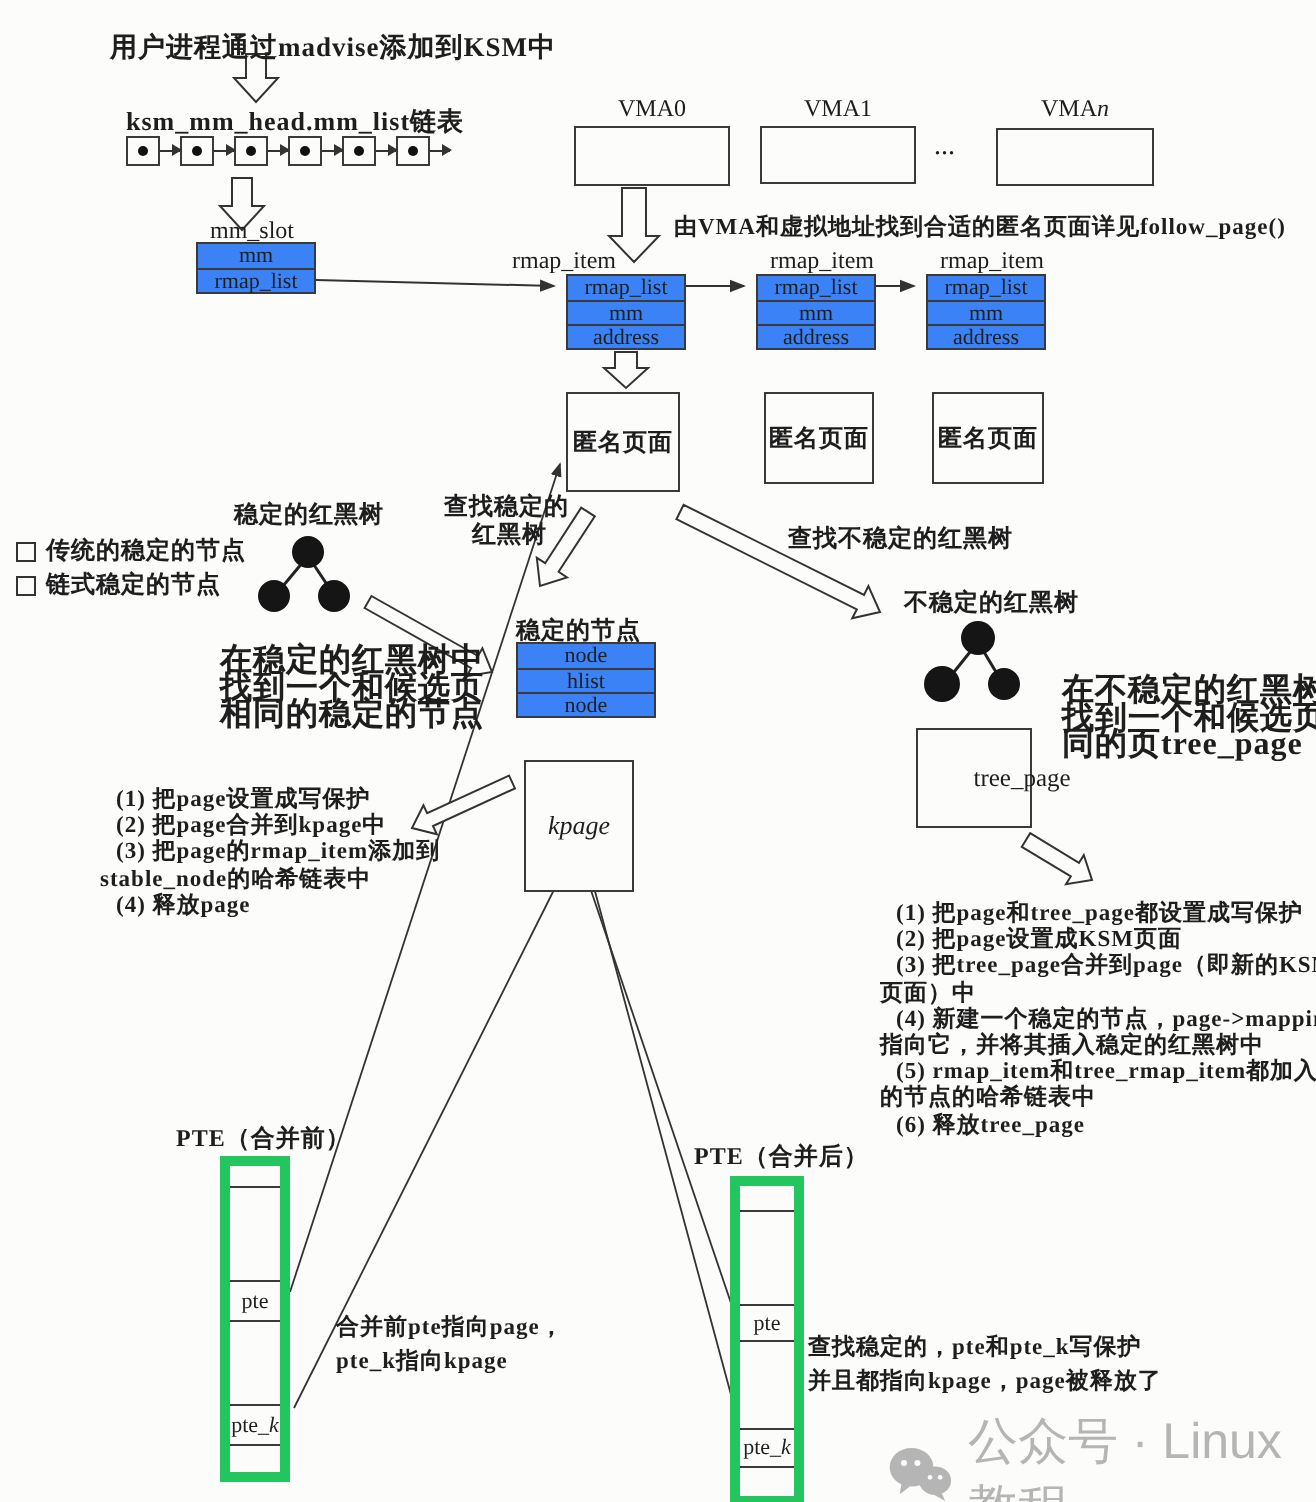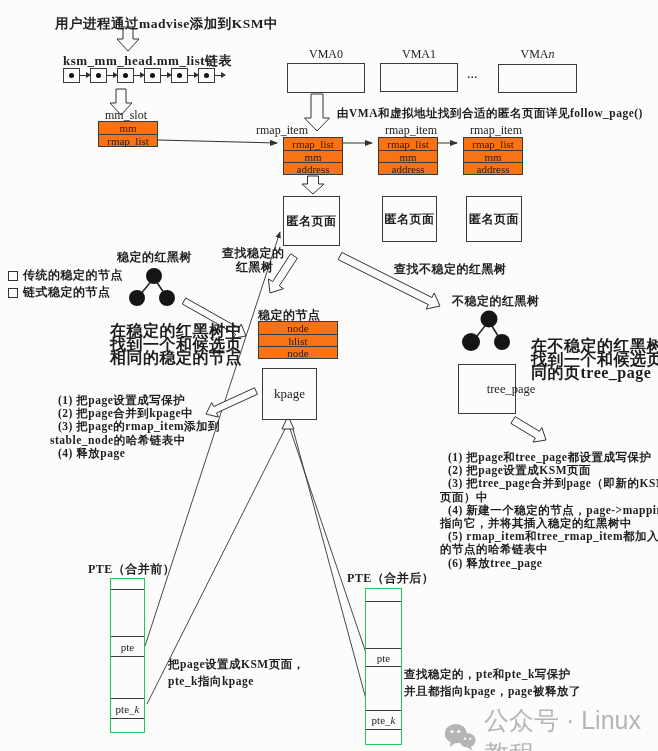--- a/index.html
+++ b/index.html
@@ -3,38 +3,38 @@
 <meta charset="utf-8">
 <style>
   html,body{margin:0;padding:0;}
   body{font-family:"Liberation Serif","DejaVu Serif",serif;color:#1e1e1e;background:#ffffff;}
   #canvas{position:relative;width:658px;height:751px;background:#fcfcfa;overflow:hidden;}
   #wires{position:absolute;left:0;top:0;z-index:1;}
   .abs{position:absolute;z-index:2;}
   .cn{font-weight:600;letter-spacing:0.5px;}
   .box{position:absolute;z-index:2;border:1px solid #3a3a3a;background:#fcfcfa;box-sizing:border-box;}
   .center{display:flex;align-items:center;justify-content:center;}
-  .struct{position:absolute;z-index:2;border:1px solid #3a3a3a;background:#f97316;box-sizing:border-box;}
+  .struct{position:absolute;z-index:2;border:1px solid #3a3a3a;background:#3b82f6;box-sizing:border-box;}
   .struct .row{height:12px;line-height:12px;text-align:center;font-size:11px;box-sizing:border-box;}
   .struct .row + .row{border-top:1px solid #3a3a3a;}
   .lbl{font-size:12px;white-space:nowrap;}
   .note{font-size:16px;line-height:13.5px;white-space:nowrap;}
   .steps{font-size:11.5px;line-height:13.2px;white-space:nowrap;}
   .steps .num{padding-left:8px;}
   
   .llist{display:flex;align-items:center;}
   .lnode{width:15px;height:13px;border:1px solid #3a3a3a;background:#fcfcfa;display:flex;align-items:center;justify-content:center;}
   .ldot{width:5px;height:5px;border-radius:50%;background:#111;}
   .larrow{position:relative;width:10px;height:1px;background:#333;}
   .larrow::after{content:'';position:absolute;right:-1px;top:-3px;border-left:5px solid #333;border-top:3.5px solid transparent;border-bottom:3.5px solid transparent;}
   
   .chk{display:inline-block;width:8px;height:8px;border:1.3px solid #333;margin-right:5px;flex:0 0 auto;}
   .legend-item{display:flex;align-items:center;font-size:12px;}
   
-  .pte-table{position:absolute;z-index:2;border:1px solid #22c55e;background:#fcfcfa;box-sizing:border-box;}
+  .pte-table{position:absolute;z-index:2;border:5px solid #22c55e;background:#fcfcfa;box-sizing:border-box;}
   .pte-table .cell{box-sizing:border-box;font-size:11px;display:flex;align-items:center;justify-content:center;}
   .pte-table .cell + .cell{border-top:1px solid #3a3a3a;}
   .wm{display:flex;align-items:center;gap:8px;color:#b5b5b5;font-size:25px;font-family:"Liberation Sans","DejaVu Sans",sans-serif;}
   .it{font-style:italic;}
 </style>
 </head>
 <body>
 
 <div id="canvas">
 
@@ -165,27 +165,27 @@
     <div style="padding-left:14px;">红黑树</div>
   </div>
 
   <div class="abs note cn" style="left:110px;top:324px;">
     <div>在稳定的红黑树中</div>
     <div>找到一个和候选页</div>
     <div>相同的稳定的节点</div>
   </div>
 
   <div class="abs cn" style="left:258px;top:307px;font-size:12px;">稳定的节点</div>
-  <div class="struct" style="left:258px;top:321px;width:80px;">
+  <div class="struct" style="left:258px;top:321px;width:70px;">
     <div class="row">node</div>
     <div class="row">hlist</div>
     <div class="row">node</div>
   </div>
 
-  <div class="box center" style="left:262px;top:368px;width:55px;height:52px;font-size:13px;">kpage</div>
+  <div class="box center" style="left:262px;top:380px;width:55px;height:66px;font-size:13px;font-style:italic;">kpage</div>
 
   <div class="abs cn" style="left:394px;top:261px;font-size:12px;">查找不稳定的红黑树</div>
   <div class="abs cn" style="left:452px;top:293px;font-size:12px;">不稳定的红黑树</div>
   <div class="abs note cn" style="left:531px;top:339px;">
     <div>在不稳定的红黑树中</div>
     <div>找到一个和候选页相</div>
     <div>同的页tree_page</div>
   </div>
   <div class="box center" style="left:458px;top:364px;width:58px;height:50px;font-size:12.5px;padding-left:48px;">tree_page</div>
 
@@ -215,21 +215,21 @@
     <div class="cell" style="height:47px;"></div>
     <div class="cell" style="height:20px;">pte</div>
     <div class="cell" style="height:42px;"></div>
     <div class="cell" style="height:20px;">
         <span>pte_</span>
         <span class="it">k</span>
       </div>
     <div class="cell" style="height:14px;"></div>
   </div>
   <div class="abs cn" style="left:168px;top:656px;font-size:11.5px;line-height:16.5px;white-space:nowrap;">
-    <div>把page设置成KSM页面，</div>
+    <div>合并前pte指向page，</div>
     <div>pte_k指向kpage</div>
   </div>
 
   <div class="abs cn" style="left:347px;top:570px;font-size:12px;">PTE（合并后）</div>
   <div class="pte-table" style="left:365px;top:588px;width:37px;">
     <div class="cell" style="height:12px;"></div>
     <div class="cell" style="height:47px;"></div>
     <div class="cell" style="height:18px;">pte</div>
     <div class="cell" style="height:44px;"></div>
     <div class="cell" style="height:19px;">

